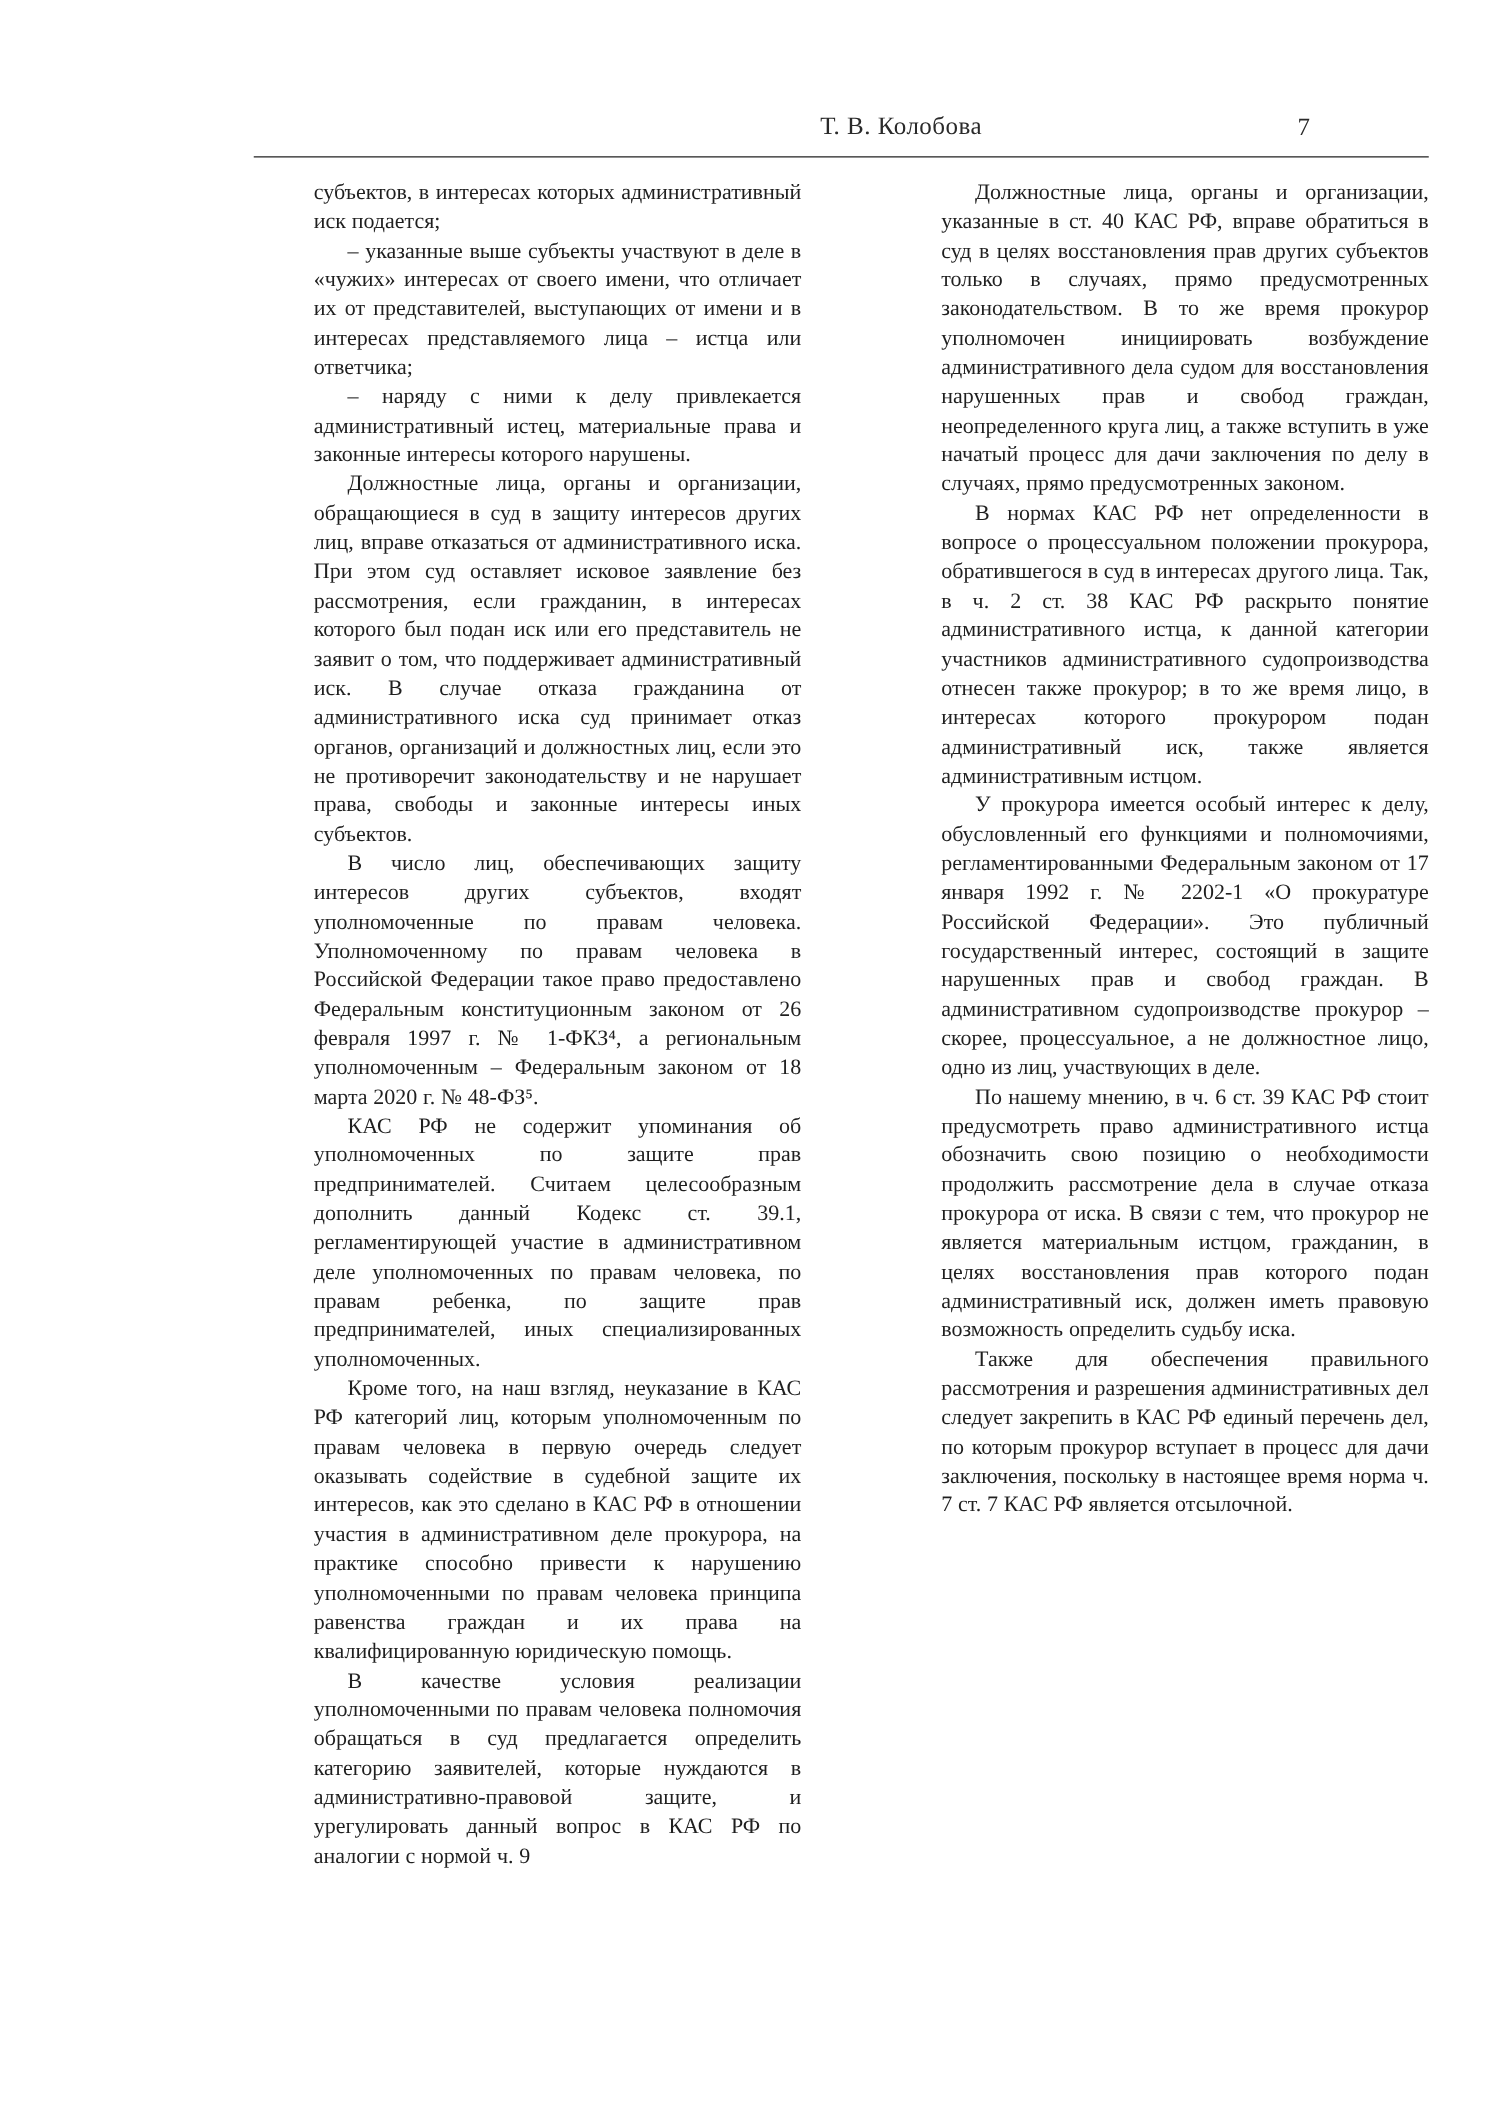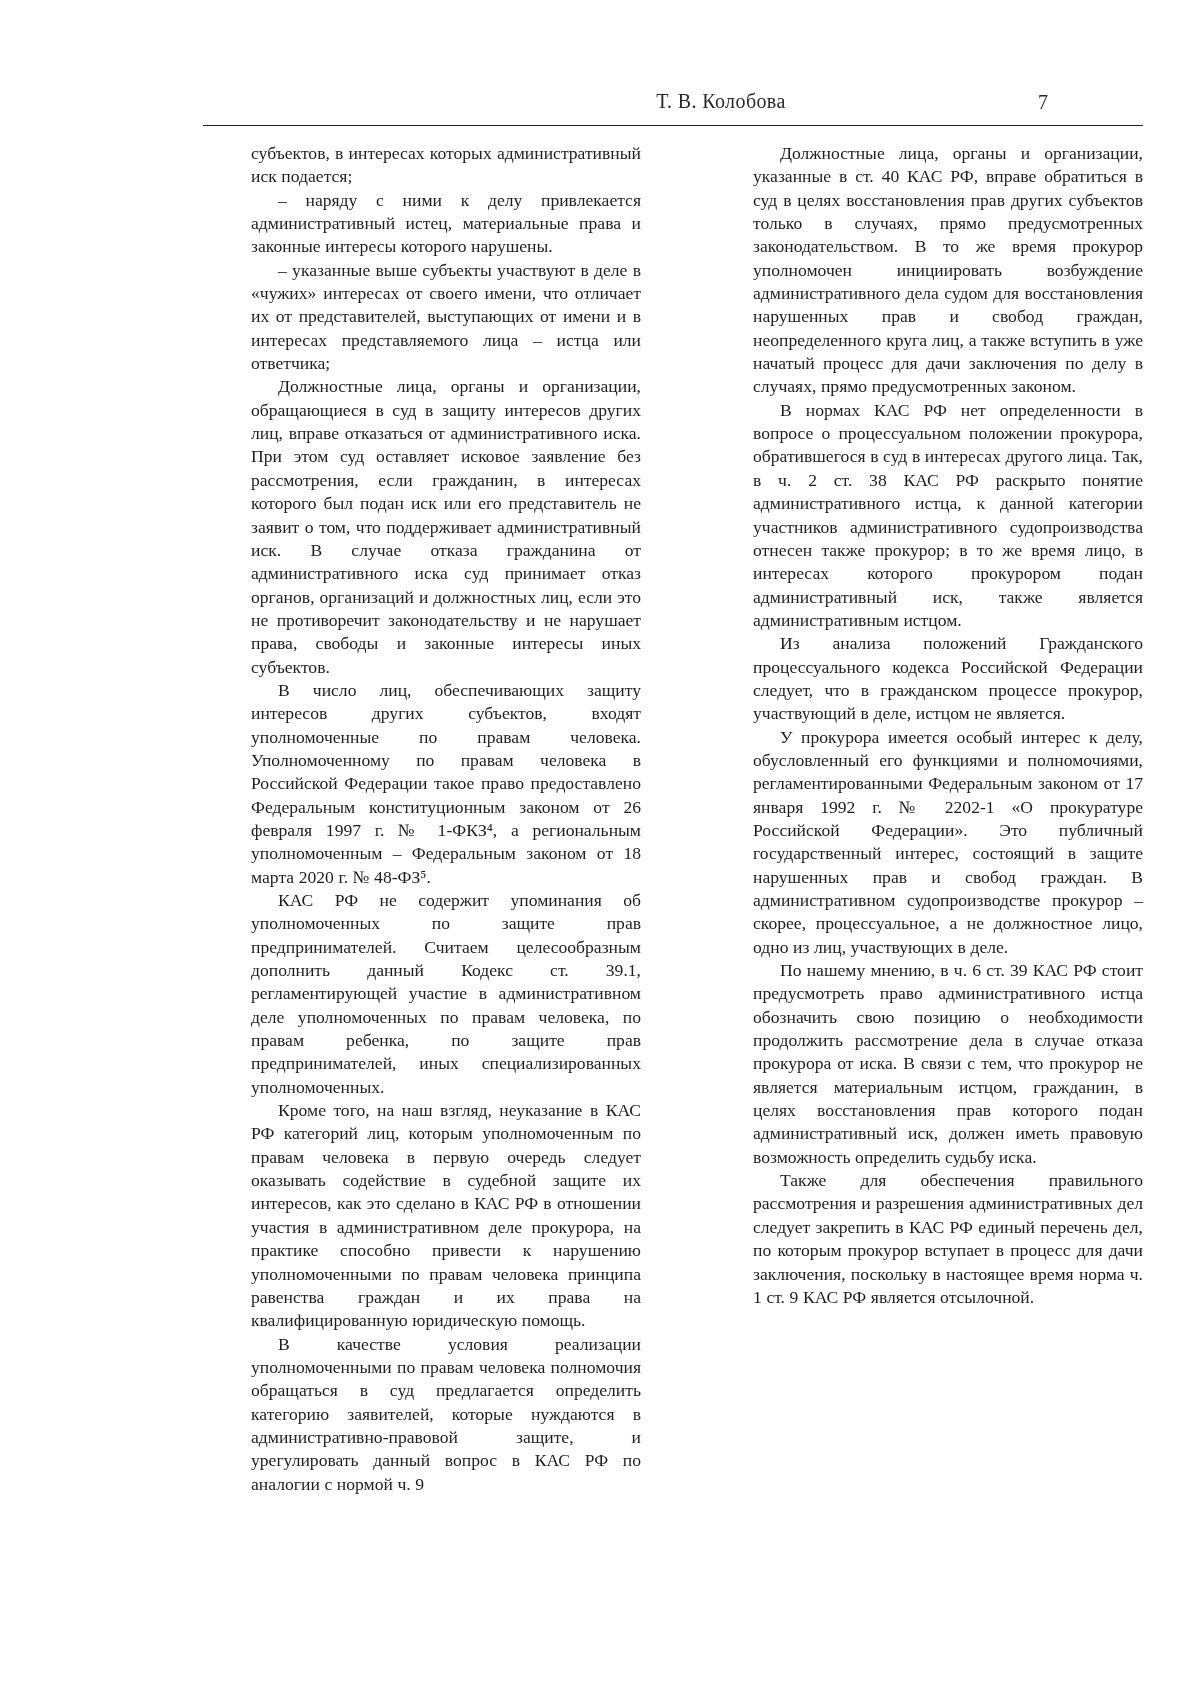--- a/index.html
+++ b/index.html
@@ -68,31 +68,30 @@
     <div class="header-row">
       <span class="author">Т. В. Колобова</span>
       <span class="page-number">7</span>
     </div>
     <hr class="header-rule">
   </header>
 
   <main class="columns">
     <section class="column">
         <p class="para" lang="ru">субъектов, в интересах которых административный иск подается;</p>
+        <p class="para indent" lang="ru">– указанные выше субъекты участвуют в деле в «чужих» интересах от своего имени, что отличает их от представителей, выступающих от имени и в интересах представляемого лица – истца или ответчика;</p>
         <p class="para indent" lang="ru">– наряду с ними к делу привлекается административный истец, материальные права и законные интересы которого нарушены.</p>
-        <p class="para indent" lang="ru">– указанные выше субъекты участвуют в деле в «чужих» интересах от своего имени, что отличает их от представителей, выступающих от имени и в интересах представляемого лица – истца или ответчика;</p>
         <p class="para indent" lang="ru">Должностные лица, органы и организации, обращающиеся в суд в защиту интересов других лиц, вправе отказаться от административного иска. При этом суд оставляет исковое заявление без рассмотрения, если гражданин, в интересах которого был подан иск или его представитель не заявит о том, что поддерживает административный иск. В случае отказа гражданина от административного иска суд принимает отказ органов, организаций и должностных лиц, если это не противоречит законодательству и не нарушает права, свободы и законные интересы иных субъектов.</p>
         <p class="para indent" lang="ru">В число лиц, обеспечивающих защиту интересов других субъектов, входят уполномоченные по правам человека. Уполномоченному по правам человека в Российской Федерации такое право предоставлено Федеральным конституционным законом от 26 февраля 1997 г. № 1-ФКЗ⁴, а региональным уполномоченным – Федеральным законом от 18 марта 2020 г. № 48-ФЗ⁵.</p>
         <p class="para indent" lang="ru">КАС РФ не содержит упоминания об уполномоченных по защите прав предпринимателей. Считаем целесообразным дополнить данный Кодекс ст. 39.1, регламентирующей участие в административном деле уполномоченных по правам человека, по правам ребенка, по защите прав предпринимателей, иных специализированных уполномоченных.</p>
         <p class="para indent" lang="ru">Кроме того, на наш взгляд, неуказание в КАС РФ категорий лиц, которым уполномоченным по правам человека в первую очередь следует оказывать содействие в судебной защите их интересов, как это сделано в КАС РФ в отношении участия в административном деле прокурора, на практике способно привести к нарушению уполномоченными по правам человека принципа равенства граждан и их права на квалифицированную юридическую помощь.</p>
         <p class="para indent" lang="ru">В качестве условия реализации уполномоченными по правам человека полномочия обращаться в суд предлагается определить категорию заявителей, которые нуждаются в административно-правовой защите, и урегулировать данный вопрос в КАС РФ по аналогии с нормой ч. 9</p>
       </section>
     <section class="column">
         <p class="para indent" lang="ru">Должностные лица, органы и организации, указанные в ст. 40 КАС РФ, вправе обратиться в суд в целях восстановления прав других субъектов только в случаях, прямо предусмотренных законодательством. В то же время прокурор уполномочен инициировать возбуждение административного дела судом для восстановления нарушенных прав и свобод граждан, неопределенного круга лиц, а также вступить в уже начатый процесс для дачи заключения по делу в случаях, прямо предусмотренных законом.</p>
         <p class="para indent" lang="ru">В нормах КАС РФ нет определенности в вопросе о процессуальном положении прокурора, обратившегося в суд в интересах другого лица. Так, в ч. 2 ст. 38 КАС РФ раскрыто понятие административного истца, к данной категории участников административного судопроизводства отнесен также прокурор; в то же время лицо, в интересах которого прокурором подан административный иск, также является административным истцом.</p>
-        <p class="para indent" lang="ru">Из анализа положений Гражданского процессуального кодекса Российской Федерации следует, что в гражданском процессе прокурор, участвующий в деле, истцом не является.</p>
         <p class="para indent" lang="ru">У прокурора имеется особый интерес к делу, обусловленный его функциями и полномочиями, регламентированными Федеральным законом от 17 января 1992 г. № 2202-1 «О прокуратуре Российской Федерации». Это публичный государственный интерес, состоящий в защите нарушенных прав и свобод граждан. В административном судопроизводстве прокурор – скорее, процессуальное, а не должностное лицо, одно из лиц, участвующих в деле.</p>
         <p class="para indent" lang="ru">По нашему мнению, в ч. 6 ст. 39 КАС РФ стоит предусмотреть право административного истца обозначить свою позицию о необходимости продолжить рассмотрение дела в случае отказа прокурора от иска. В связи с тем, что прокурор не является материальным истцом, гражданин, в целях восстановления прав которого подан административный иск, должен иметь правовую возможность определить судьбу иска.</p>
-        <p class="para indent" lang="ru">Также для обеспечения правильного рассмотрения и разрешения административных дел следует закрепить в КАС РФ единый перечень дел, по которым прокурор вступает в процесс для дачи заключения, поскольку в настоящее время норма ч. 1 ст. 9 КАС РФ является отсылочной.</p>
+        <p class="para indent" lang="ru">Также для обеспечения правильного рассмотрения и разрешения административных дел следует закрепить в КАС РФ единый перечень дел, по которым прокурор вступает в процесс для дачи заключения, поскольку в настоящее время норма ч. 7 ст. 7 КАС РФ является отсылочной.</p>
       </section>
   </main>
 
 </div>
 
 </body></html>

